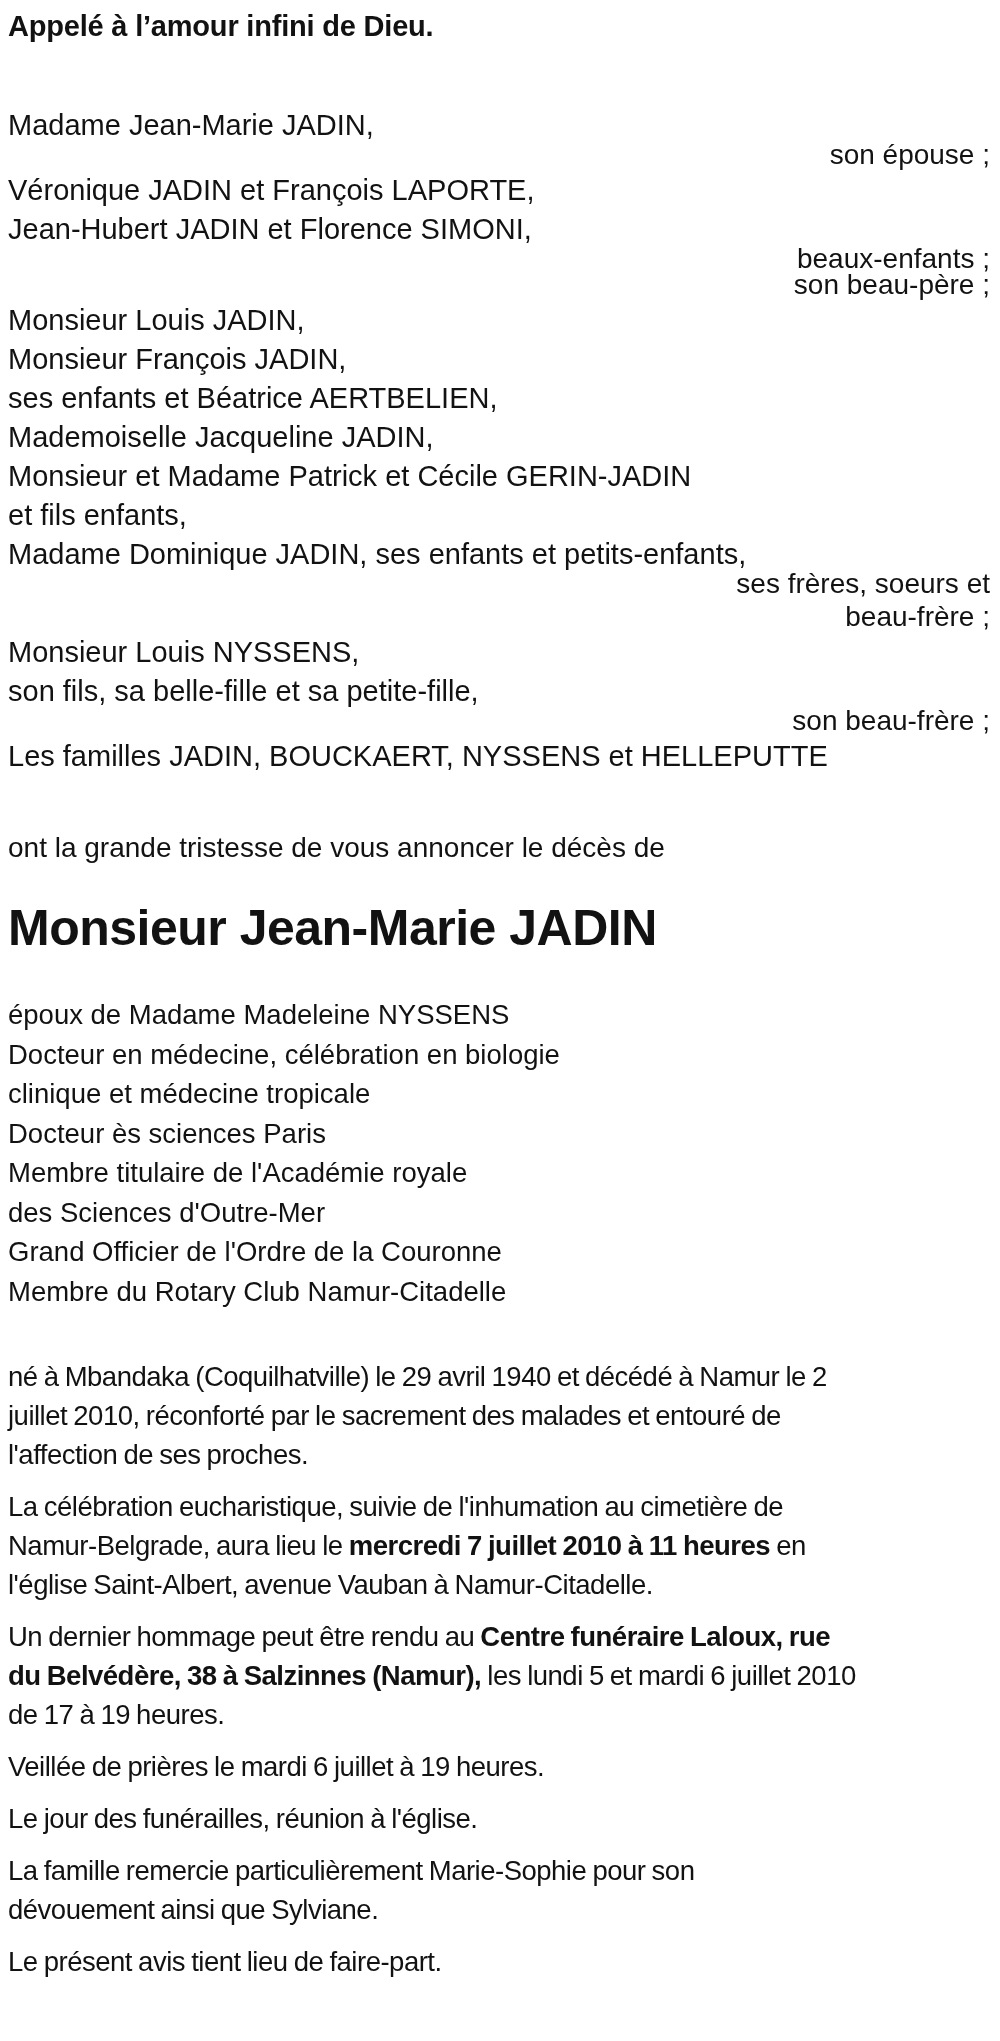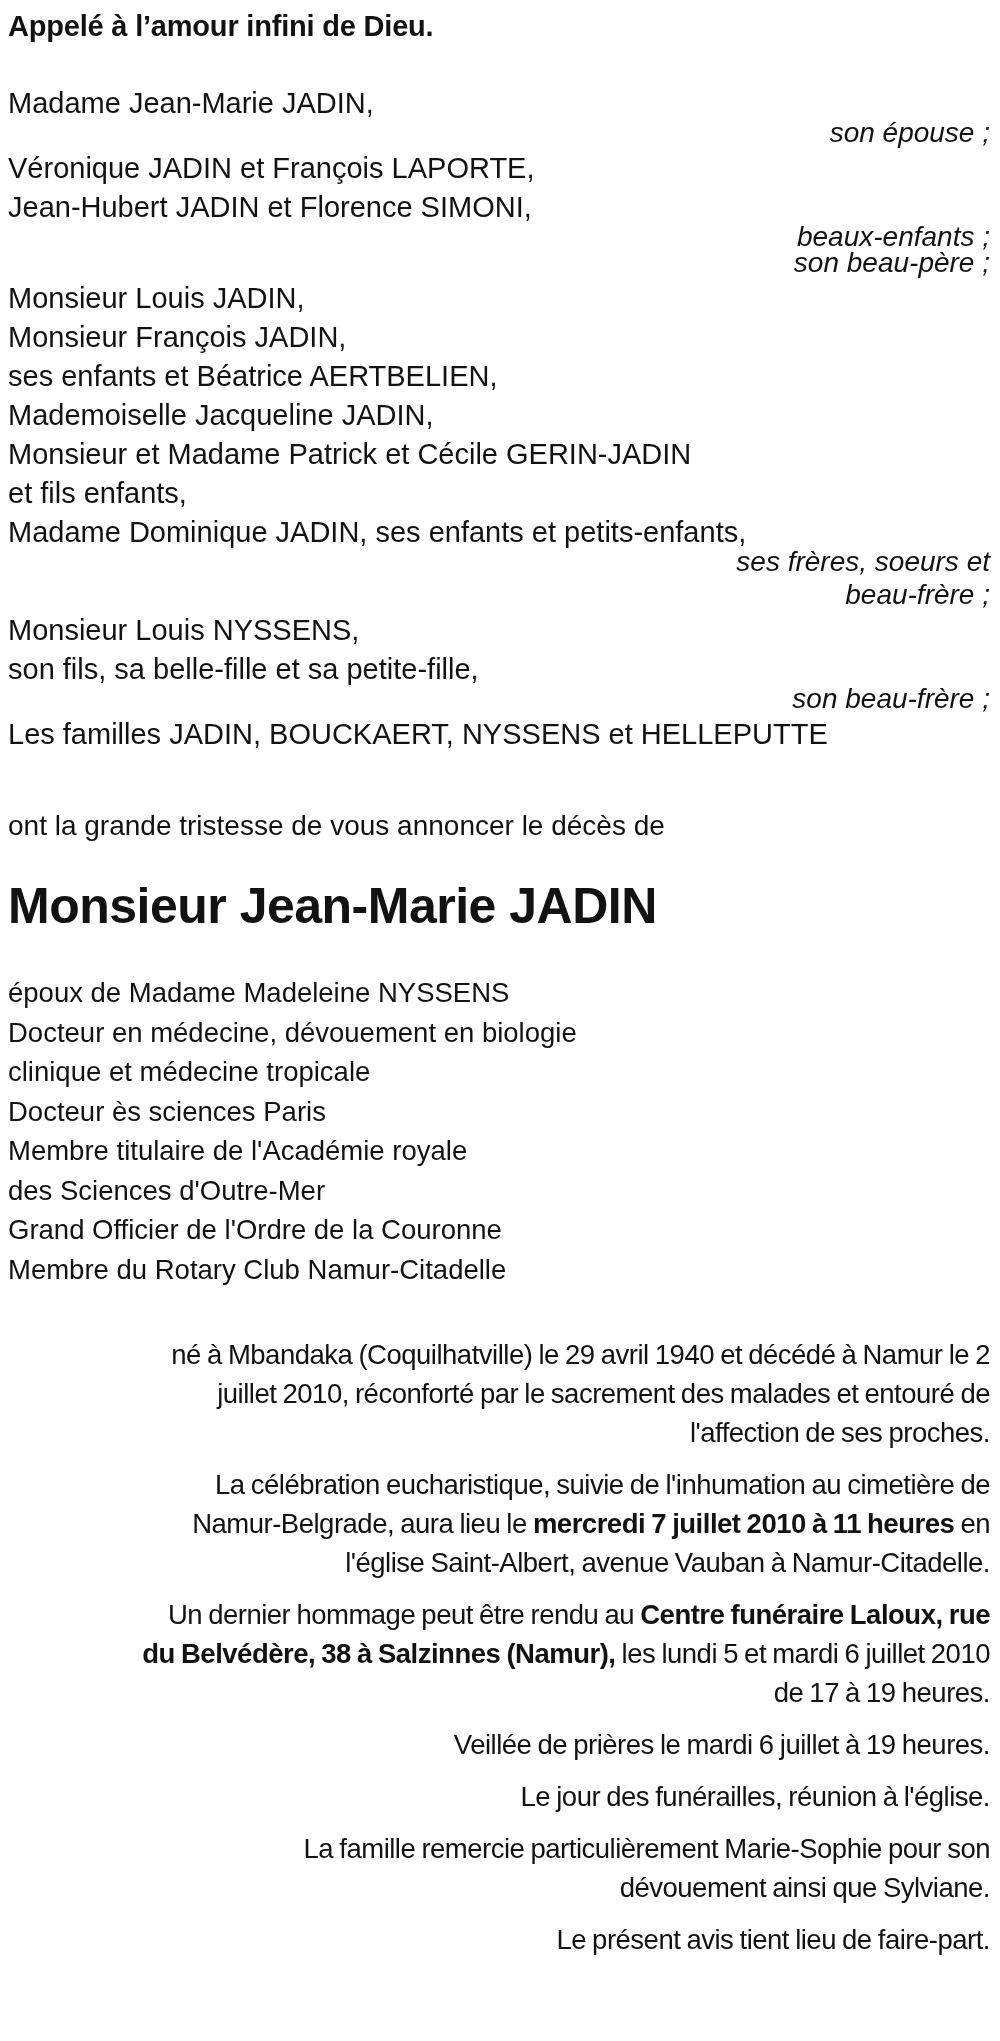--- a/index.html
+++ b/index.html
@@ -14,28 +14,27 @@
     overflow: hidden;
   }
   .opening {
     margin: 0;
     font-size: 29px;
     line-height: 40px;
     font-weight: bold;
     letter-spacing: -0.2px;
     white-space: nowrap;
   }
-  .family { margin-top: 38px; }
+  .family { margin-top: 60px; }
   .name-line {
     font-size: 29px;
     line-height: 39px;
     white-space: nowrap;
   }
   .relation {
-    font-style: italic;
     font-size: 28px;
     line-height: 33px;
     text-align: right;
     margin-top: -7px;
   }
   .announce {
     margin: 52px 0 0 0;
     font-size: 28px;
     line-height: 39px;
     white-space: nowrap;
@@ -56,21 +55,21 @@
   }
   .paragraphs { margin-top: 46px; }
   .para {
     margin: 13px 0 0 0;
     font-size: 27.5px;
     line-height: 39px;
     letter-spacing: -0.5px;
     word-spacing: -1px;
   }
   .para:first-child { margin-top: 0; }
-  .pline { white-space: nowrap; text-align: right; }
+  .pline { white-space: nowrap; }
   .b { font-weight: bold; }
 </style>
 </head>
 <body>
 
 <header>
   <h1 class="opening">Appelé à l’amour infini de Dieu.</h1>
 </header>
 
 <section class="family">
@@ -104,21 +103,21 @@
     </div>
     <div class="name-line">Les familles JADIN, BOUCKAERT, NYSSENS et HELLEPUTTE</div>
   </section>
 
 <p class="announce">ont la grande tristesse de vous annoncer le décès de</p>
 
 <h2 class="deceased">Monsieur Jean-Marie JADIN</h2>
 
 <section class="titles">
     <div class="title-line">époux de Madame Madeleine NYSSENS</div>
-    <div class="title-line">Docteur en médecine, dévouement en biologie</div>
+    <div class="title-line">Docteur en médecine, célébration en biologie</div>
     <div class="title-line">clinique et médecine tropicale</div>
     <div class="title-line">Docteur ès sciences Paris</div>
     <div class="title-line">Membre titulaire de l'Académie royale</div>
     <div class="title-line">des Sciences d'Outre-Mer</div>
     <div class="title-line">Grand Officier de l'Ordre de la Couronne</div>
     <div class="title-line">Membre du Rotary Club Namur-Citadelle</div>
   </section>
 
 <section class="paragraphs">
     <div class="para">

